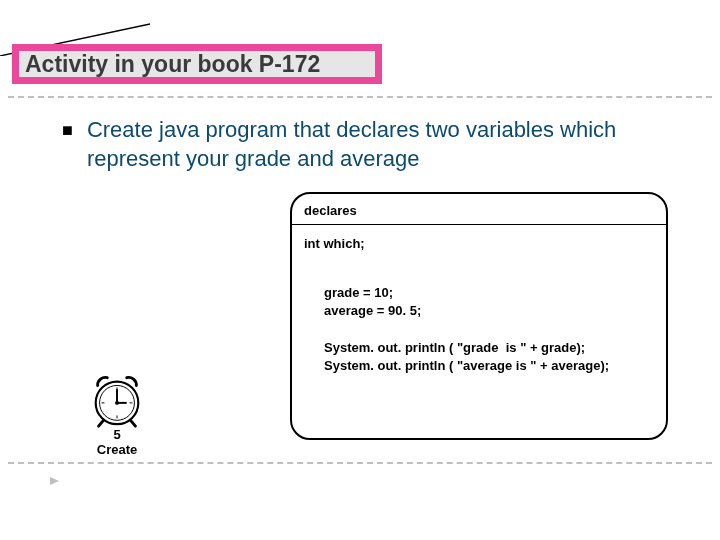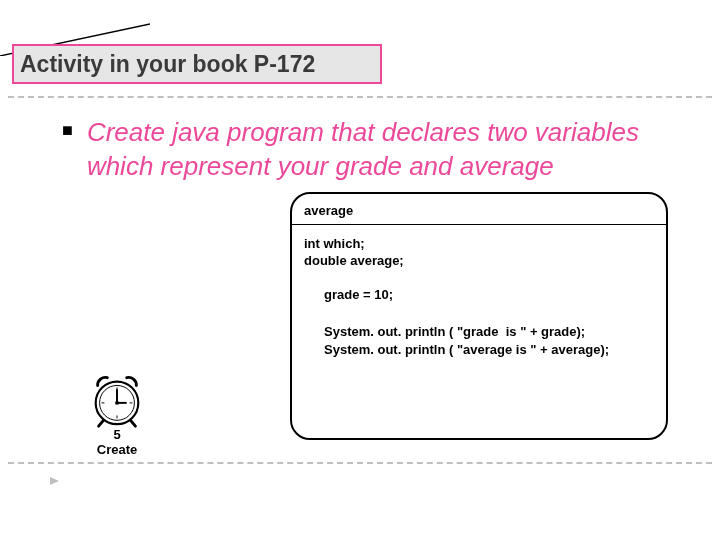--- a/index.html
+++ b/index.html
@@ -11,21 +11,21 @@
     position: relative;
     overflow: hidden;
   }
   .title-bar {
     position: absolute;
     top: 44px;
     left: 12px;
     width: 370px;
     height: 40px;
     background: #e6e6e6;
-    border: 2px solid #ec4899;
+    border: 7px solid #ec4899;
     display: flex;
     align-items: center;
     padding-left: 6px;
   }
   .title-bar .title-text {
     font-size: 23px;
     font-weight: bold;
     color: #3a3a3a;
     white-space: nowrap;
   }
@@ -61,24 +61,23 @@
     display: flex;
     align-items: flex-start;
   }
   .bullet-marker {
     font-size: 18px;
     color: #000;
     margin-right: 14px;
     margin-top: 4px;
   }
   .bullet-text {
-    font-size: 26px;
-    color: #ec4899;
+    font-size: 22px;
+    color: #0c4a6e;
     line-height: 1.3;
-    font-style: italic;
   }
   .code-box {
     position: absolute;
     top: 192px;
     left: 290px;
     width: 378px;
     height: 248px;
     border: 2px solid #000;
     border-radius: 20px;
     padding: 8px 12px 12px 12px;
@@ -87,21 +86,21 @@
     font-weight: bold;
     color: #000;
   }
   .code-box hr {
     border: none;
     border-top: 1px solid #000;
     margin: 4px -12px 10px -12px;
   }
   .code-line { white-space: pre; line-height: 1.35; }
   .code-indent1 { padding-left: 20px; }
-  .code-block2 { margin-top: 16px; }
+  .code-block2 { margin-top: 32px; }
   .code-block3 { margin-top: 20px; }
   .clock-group {
     position: absolute;
     top: 368px;
     left: 82px;
     width: 70px;
     text-align: center;
   }
   .clock-svg { width: 62px; height: 62px; }
   .clock-label {
@@ -131,26 +130,26 @@
 </div>
 
 <hr class="hr-top">
 
 <div class="bullet-item">
   <span class="bullet-marker">■</span>
   <span class="bullet-text">Create java program that declares two variables which represent your grade and average</span>
 </div>
 
 <div class="code-box">
-  <div class="code-line">average</div>
+  <div class="code-line">declares</div>
   <hr>
   <div class="code-line">int which;</div>
-  <div class="code-line">double average;</div>
   <div class="code-block2">
     <div class="code-line code-indent1">grade = 10;</div>
+    <div class="code-line code-indent1">average = 90. 5;</div>
   </div>
   <div class="code-block3">
     <div class="code-line code-indent1">System. out. println ( "grade  is " + grade);</div>
     <div class="code-line code-indent1">System. out. println ( "average is " + average);</div>
   </div>
 </div>
 
 <div class="clock-group">
   <svg class="clock-svg" viewBox="0 0 64 64">
     <circle cx="32" cy="36" r="22" fill="#fff" stroke="#000" stroke-width="2.2"></circle>

